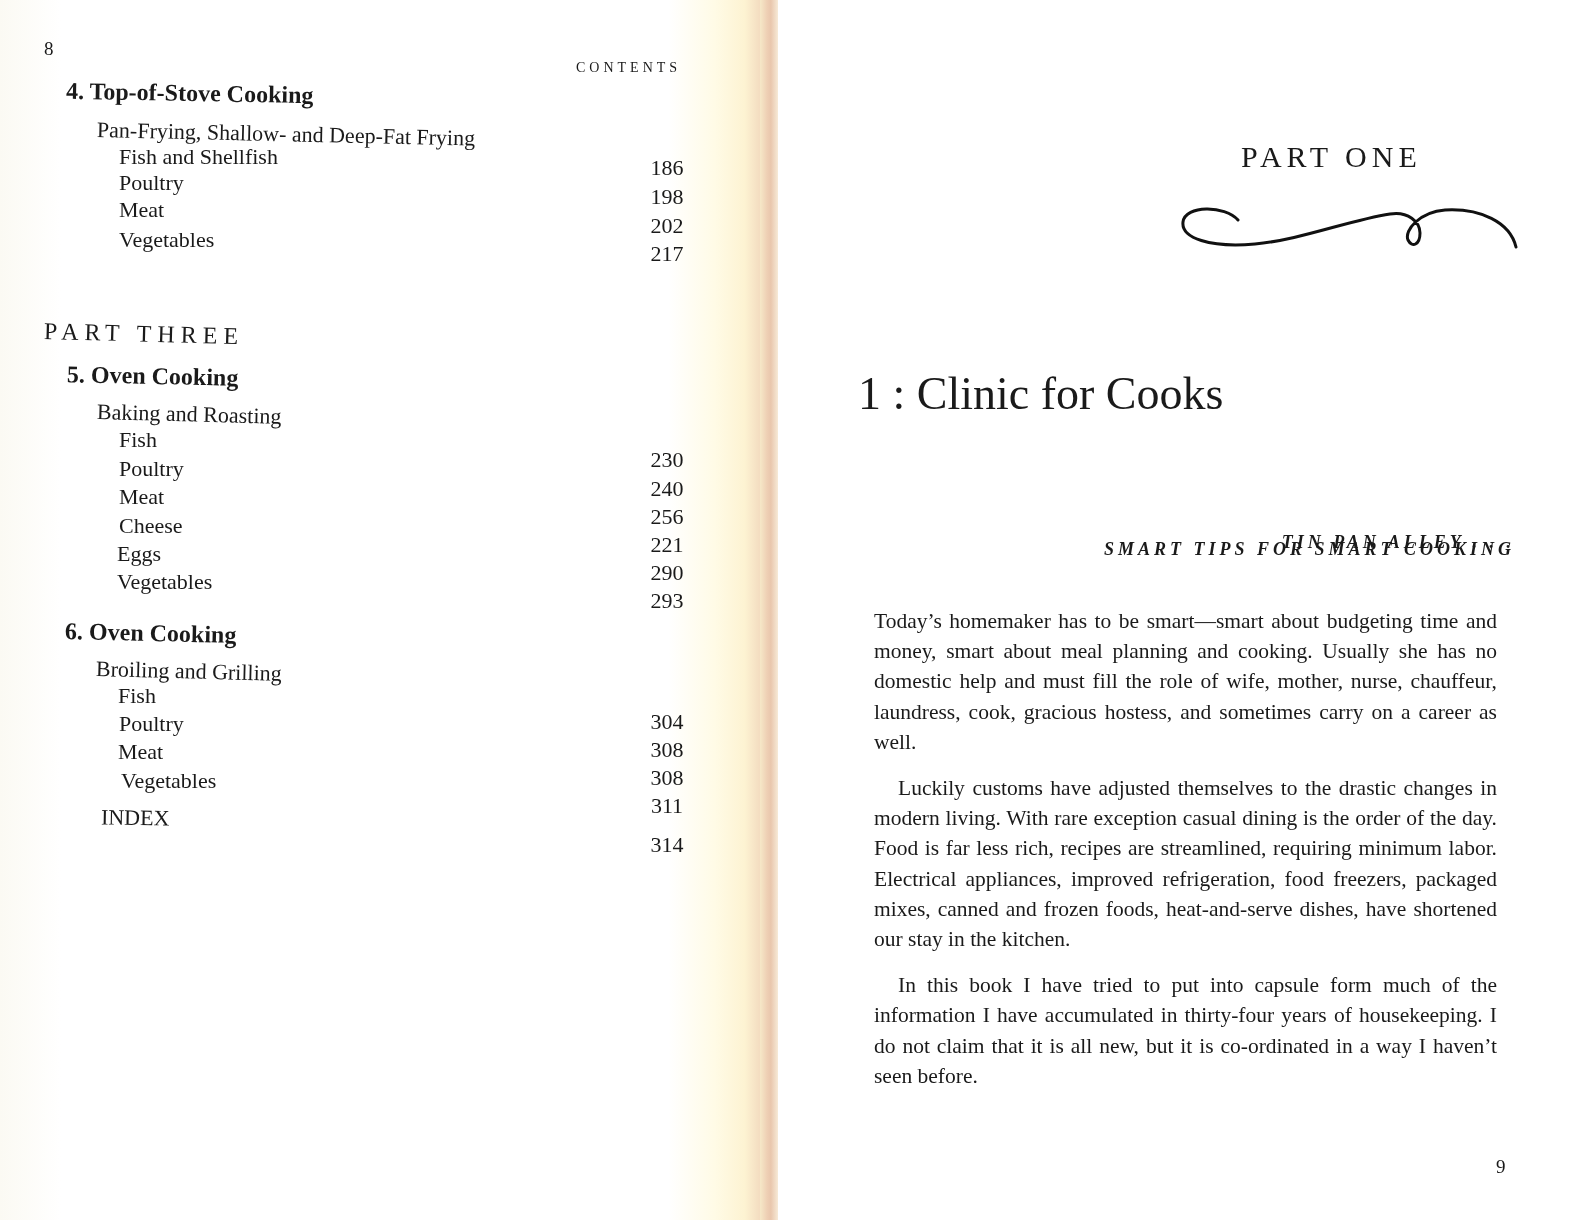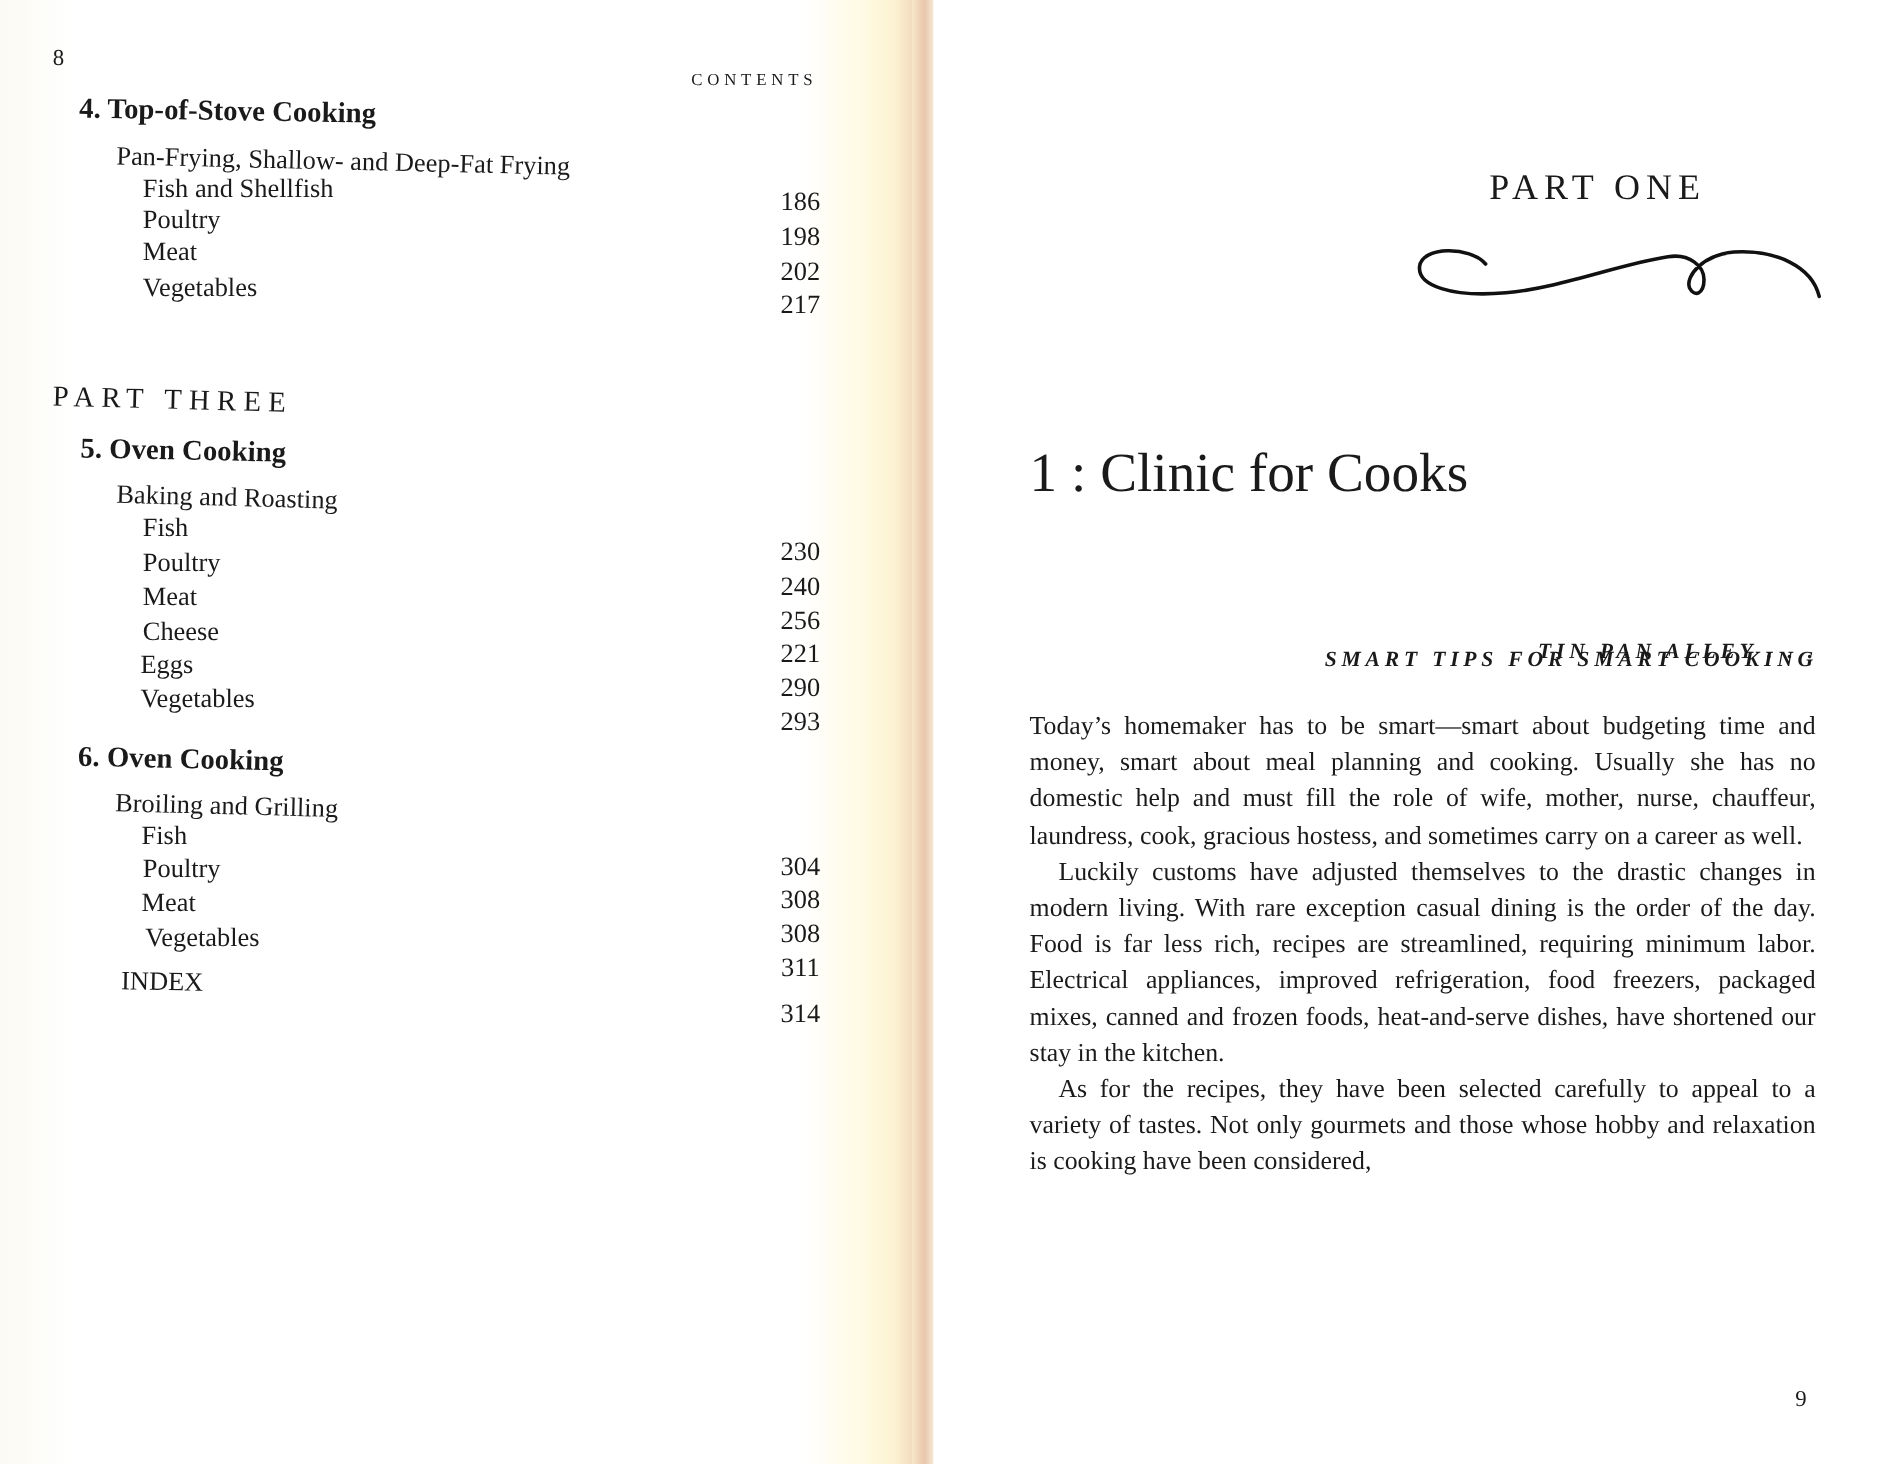--- a/index.html
+++ b/index.html
@@ -29,21 +29,21 @@
   .item { font-size: 22px; }
   .pagenum { font-size: 22px; text-align: center; width: 60px; }
   .part-head { font-size: 24px; letter-spacing: 6px; }
   .part-one { font-size: 30px; letter-spacing: 5px; }
   .chapter-title { font-size: 46px; }
   .subhead { font-size: 18px; font-weight: bold; font-style: italic; letter-spacing: 4px; text-align: right; }
   .body-text {
     position: absolute; left: 858px; top: 590px; width: 655px;
     font-size: 21.5px; line-height: 30.2px; text-align: justify;
   }
-  .body-text p { margin: 0; }
+  .body-text p { margin: 16px; }
   .body-text p.indent { text-indent: 24px; }
   .flourish { position: absolute; left: 1180px; top: 200px; }
 </style>
 </head>
 <body>
 
 <div class="page-left"></div>
 <div class="gutter"></div>
 <div class="page-right"></div>
 
@@ -99,16 +99,16 @@
 </svg>
 
 <div class="abs chapter-title" style="left:858px; top:367px;">1 : Clinic for Cooks</div>
 
 <div class="abs subhead" style="right:66px; top:508px;margin-top:24px;">TIN PAN ALLEY . . .</div>
 <div class="abs subhead" style="right:66px; top:539px;font-style:italic;">SMART TIPS FOR SMART COOKING</div>
 
 <div class="body-text">
   <p>Today’s homemaker has to be smart—smart about budgeting time and money, smart about meal planning and cooking. Usually she has no domestic help and must fill the role of wife, mother, nurse, chauffeur, laundress, cook, gracious hostess, and sometimes carry on a career as well.</p>
   <p class="indent">Luckily customs have adjusted themselves to the drastic changes in modern living. With rare exception casual dining is the order of the day. Food is far less rich, recipes are streamlined, requiring minimum labor. Electrical appliances, improved refrigeration, food freezers, packaged mixes, canned and frozen foods, heat-and-serve dishes, have shortened our stay in the kitchen.</p>
-  <p class="indent">As for the recipes, they have been selected carefully to appeal to a variety of tastes. Not only gourmets and those whose hobby and relaxation is cooking have been considered,</p>
+  <p class="indent">In this book I have tried to put into capsule form much of the information I have accumulated in thirty-four years of housekeeping. I do not claim that it is all new, but it is co-ordinated in a way I haven’t seen before.</p>
 </div>
 
 <div class="abs folio" style="left:1496px; top:1156px;">9</div>
 
 </body></html>

